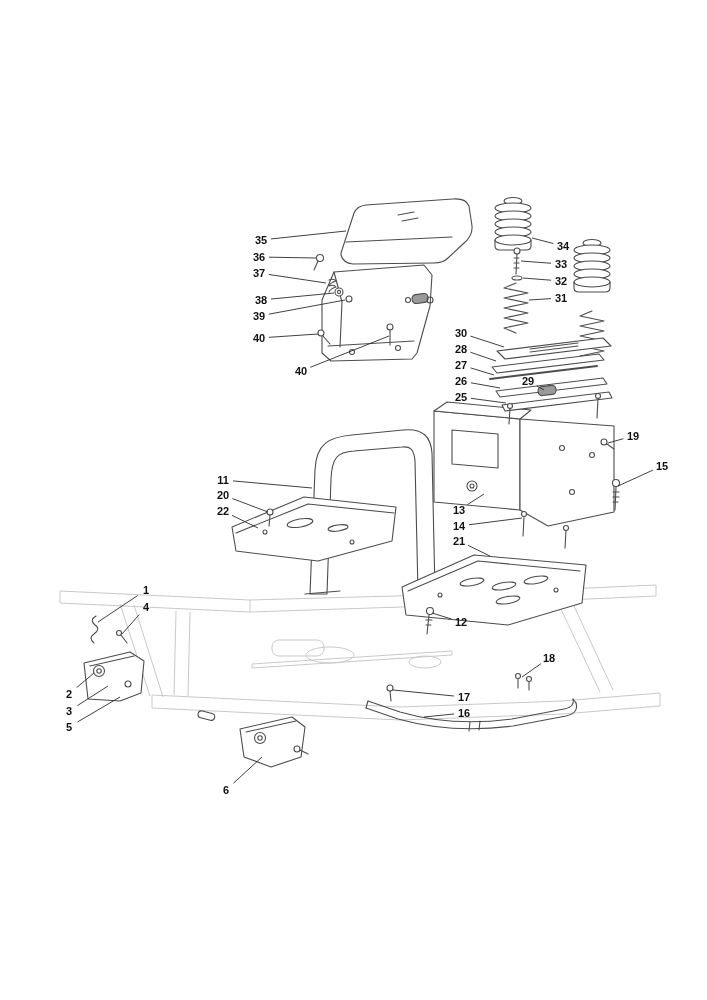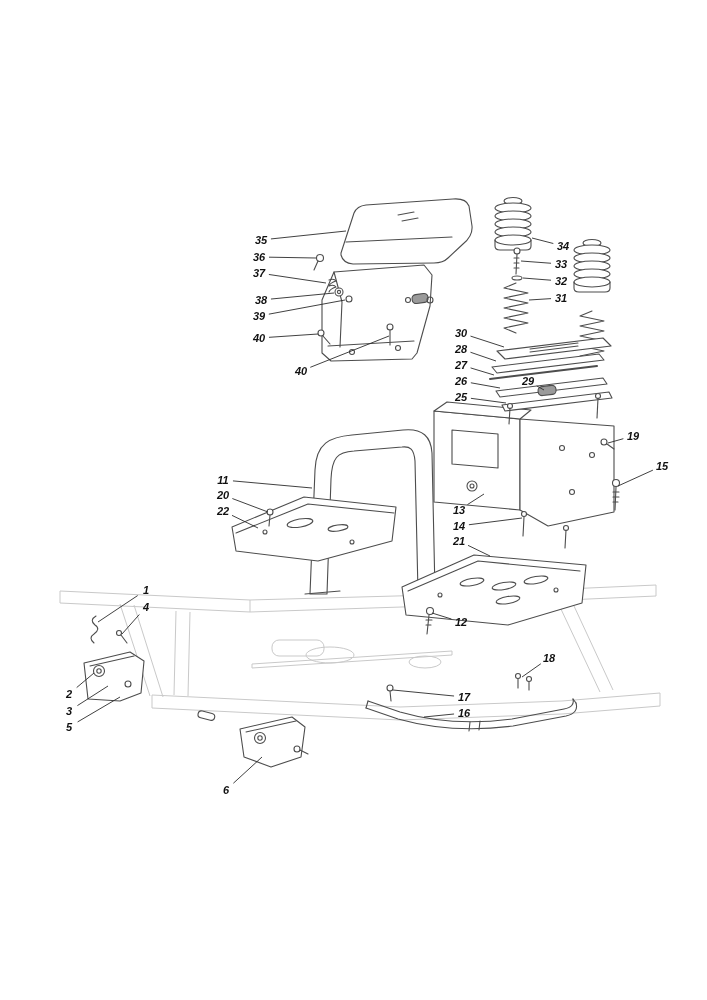--- a/index.html
+++ b/index.html
@@ -1,17 +1,17 @@
 <!DOCTYPE html>
 <html><head>
 <meta charset="utf-8">
 <style>
   html,body{margin:0;padding:0;background:#fff;}
   .diagram{position:relative;width:707px;height:826px;background:#fff;overflow:hidden;
-           font-family:"Liberation Sans","DejaVu Sans",sans-serif;font-style:italic;}
+           font-family:"Liberation Sans","DejaVu Sans",sans-serif;}
   svg{display:block;}
   .part{stroke:#4d4d4d;stroke-width:1.1;fill:#fff;stroke-linejoin:round;stroke-linecap:round;}
   .pl{fill:none;}
   .dark{fill:#9a9a9a;}
   .thick{stroke-width:2;}
   .ch path,.ch ellipse,.ch rect{stroke:#c9c9c9;fill:none;stroke-width:1;stroke-linejoin:round;}
   #leader-lines line{stroke:#2b2b2b;stroke-width:0.9;}
   #callout-labels text{font-family:"Liberation Sans","DejaVu Sans",sans-serif;font-size:11px;font-weight:bold;
                        fill:#111;text-anchor:middle;dominant-baseline:central;}
 </style>

